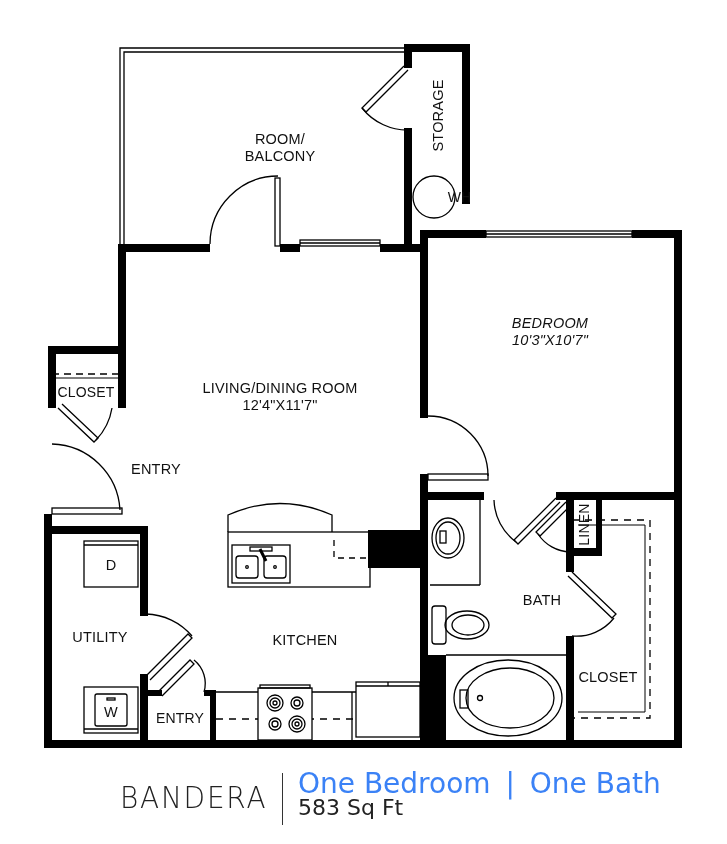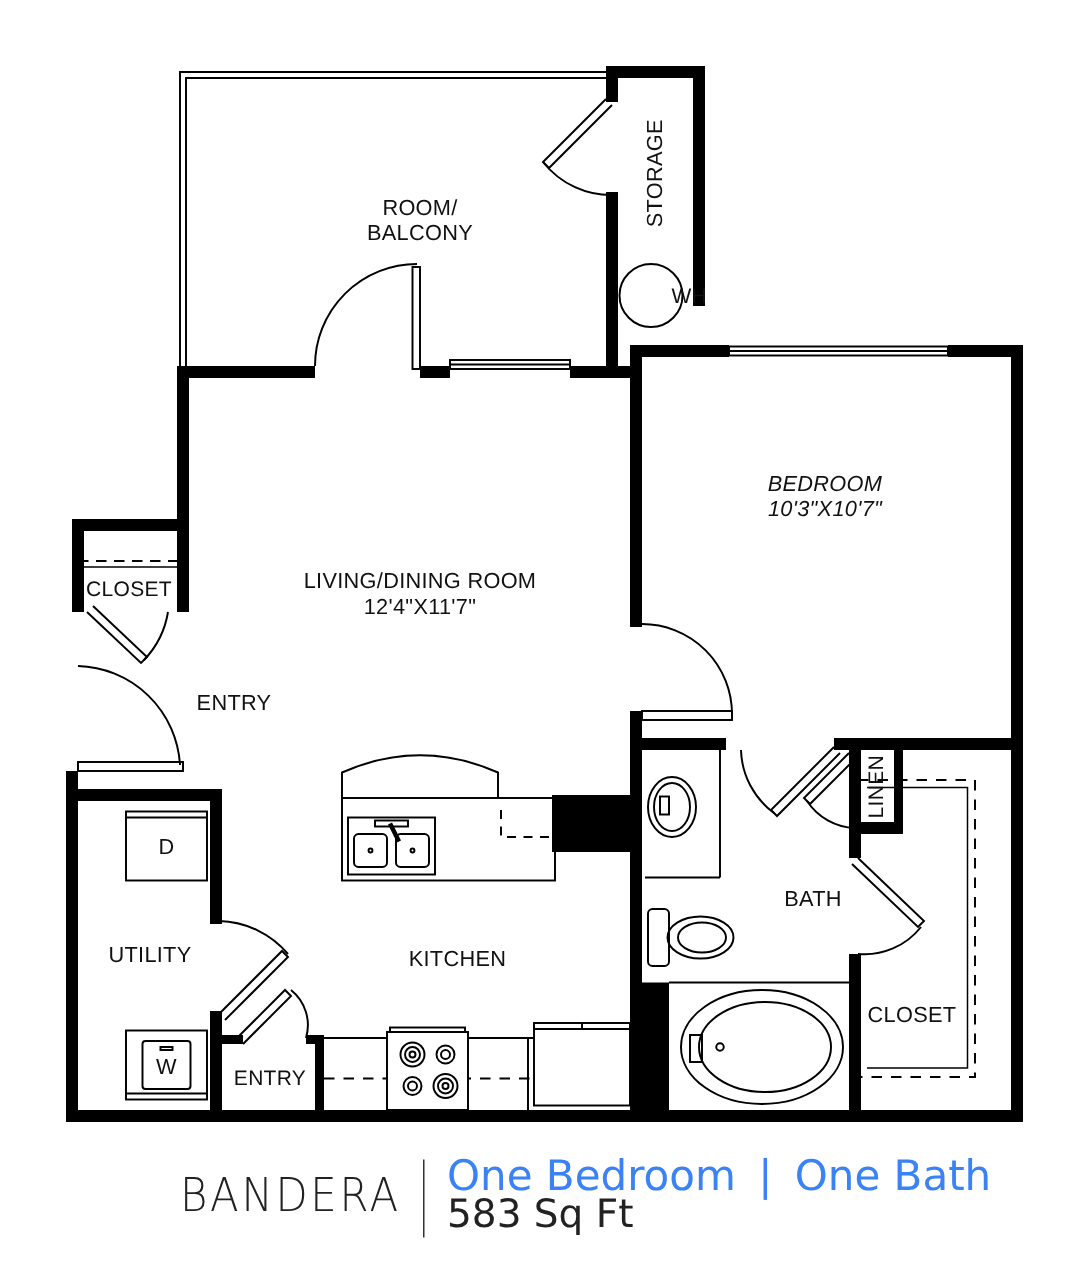--- a/index.html
+++ b/index.html
@@ -5,21 +5,21 @@
   html,body{margin:0;padding:0;background:#ffffff;}
   body{width:727px;height:844px;position:relative;overflow:hidden;font-family:"Liberation Sans",sans-serif;color:#111;}
   #plan{position:absolute;left:0;top:0;width:727px;height:844px;}
   .lbl{position:absolute;font-family:"Liberation Sans",sans-serif;font-size:14.5px;color:#111;text-align:center;line-height:17px;white-space:nowrap;letter-spacing:0.2px;}
   .lbl.small{font-size:14px;}
   .vert{transform:rotate(-90deg);transform-origin:center center;}
   .footer{position:absolute;top:765px;left:0;width:692px;height:70px;}
   .brand{position:absolute;left:120px;top:14px;font-family:"DejaVu Sans",sans-serif;font-size:31px;font-weight:200;letter-spacing:2px;color:#222;transform:scaleX(0.9);transform-origin:left top;}
   .divider{position:absolute;left:282px;top:8px;width:1px;height:52px;background:#333;}
   .spec1{position:absolute;left:298px;top:2px;font-family:"DejaVu Sans",sans-serif;font-size:28px;color:#3b82f6;white-space:nowrap;}
-  .spec2{position:absolute;left:298px;top:30px;font-family:"DejaVu Sans",sans-serif;font-size:26px;color:#222;white-space:nowrap;text-align:center;}
+  .spec2{position:absolute;left:298px;top:30px;font-family:"DejaVu Sans",sans-serif;font-size:22px;color:#222;white-space:nowrap;text-align:center;}
 </style>
 </head>
 <body>
 
 <svg id="plan" viewBox="0 0 727 844" xmlns="http://www.w3.org/2000/svg">
   <g fill="none" stroke="#000" stroke-width="1.3">
 
     <g>
       <path d="M120 244 L120 48 L404 48"></path>
       <path d="M124 244 L124 52 L404 52"></path>

